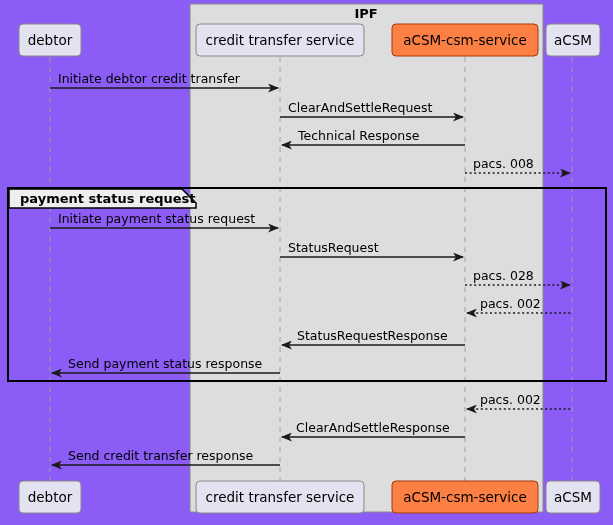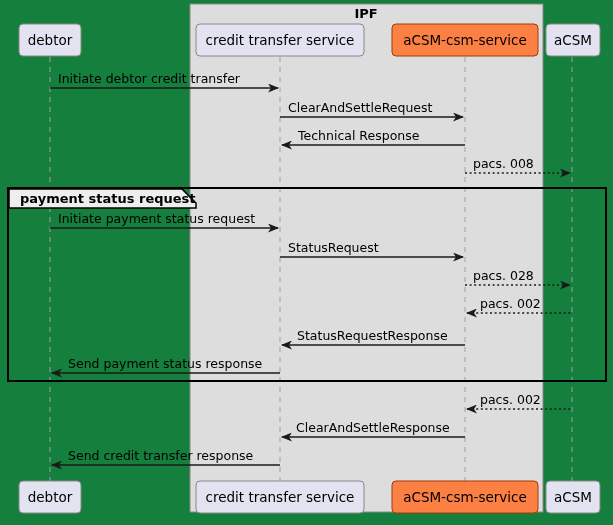--- a/index.html
+++ b/index.html
@@ -8,21 +8,21 @@
     background: #FFFFFF;
   }
   body {
     font-family: "DejaVu Sans", sans-serif;
   }
   #diagram-root {
     position: relative;
     width: 613px;
     height: 525px;
     overflow: hidden;
-    background: #15803d;
+    background: #8b5cf6;
   }
   #diagram-svg {
     position: absolute;
     left: 0;
     top: 0;
   }
   .lbl {
     font-family: "DejaVu Sans", sans-serif;
     font-size: 13px;
     fill: #000000;

